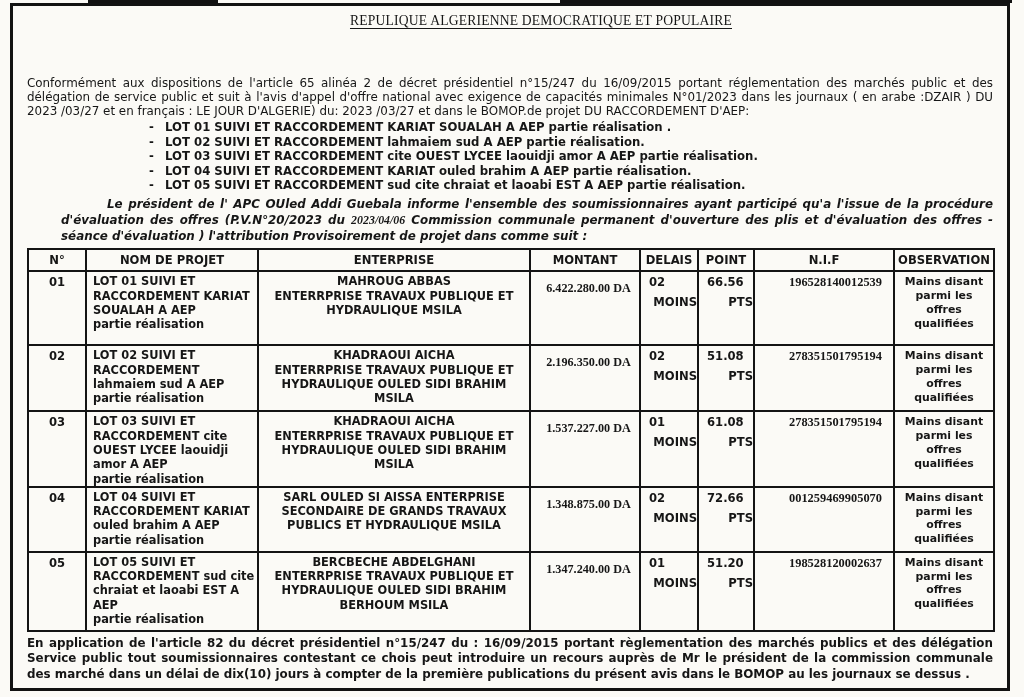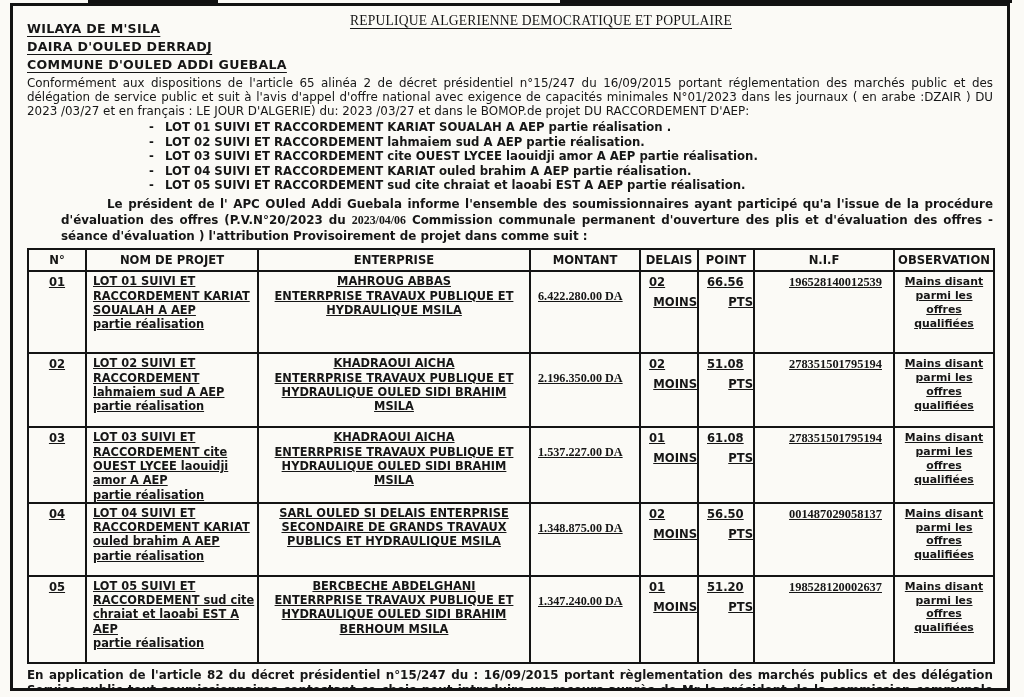--- a/index.html
+++ b/index.html
@@ -15,52 +15,47 @@
   .left-head .gap{margin-top:13px;}
   .republic{position:absolute;left:284px;top:1px;width:460px;text-align:center;
             font-family:"Liberation Serif",serif;font-weight:normal;font-size:13.6px;
             text-decoration:underline;text-underline-offset:3px;letter-spacing:.2px;}
   .doc-title{text-align:center;font-weight:bold;font-size:13px;letter-spacing:.8px;margin-top:1px;}
   .intro{font-size:11.9px;font-weight:normal;text-align:justify;line-height:14px;margin-top:8px;}
   .lots{margin:2px 0 0 122px;font-size:11.7px;font-weight:bold;}
   .lot-line{line-height:14.6px;display:flex;}
   .lot-dash{width:16px;flex:0 0 16px;}
   .para2{margin:4px 0 0 34px;text-indent:46px;font-size:11.9px;font-weight:bold;
-         text-align:justify;line-height:15.8px;}
+         text-align:justify;line-height:15.8px;font-style:italic;}
   .serif-num{font-family:"Liberation Serif",serif;font-weight:bold;}
   table.award{width:100%;border-collapse:collapse;table-layout:fixed;margin-top:4px;}
   table.award th,table.award td{border:2px solid #141414;}
   table.award th{font-size:11.6px;font-weight:bold;padding:3px 1px;text-align:center;}
-  td{vertical-align:top;text-decoration:underline;}
+  td{vertical-align:top;}
   .c-no{text-align:center;font-size:11.6px;font-weight:bold;padding-top:3px;}
   .c-project{font-size:11.4px;font-weight:bold;padding:2px 0 0 6px;white-space:pre-line;line-height:14.3px;margin-left:21px;}
   .c-ent{text-align:center;font-size:11.4px;font-weight:bold;padding-top:2px;white-space:pre-line;line-height:14.3px;}
-  .c-mont{font-family:"Liberation Serif",serif;font-weight:bold;font-size:12.2px;padding:17px 0 0 7px;white-space:nowrap;}
+  .c-mont{font-family:"Liberation Serif",serif;font-weight:bold;font-size:12.2px;padding:9px 0 0 7px;white-space:nowrap;text-align:center;}
   .c-two{font-size:11.6px;font-weight:bold;padding:3px 0 0 8px;}
   .c-two .unit{margin-top:6px;text-align:right;}
   .c-nif{text-align:center;font-family:"Liberation Serif",serif;font-weight:bold;font-size:12.4px;padding-top:3px;padding-left:24px;}
   .c-obs{text-align:center;font-size:10.9px;font-weight:bold;padding:3px 7px 0;line-height:13.8px;}
   .r1 td{height:63px;} .r2 td{height:55px;} .r3 td{height:54px;} .r4 td{height:54px;} .r5 td{height:68px;}
   .foot1{margin-top:4px;font-size:11.9px;font-weight:bold;text-align:justify;line-height:15.6px;}
 </style>
 </head>
 <body>
 
 <div class="page">
   <div class="scan-mark" style="left:88px;top:0;width:130px;height:3px;"></div>
   <div class="scan-mark" style="left:560px;top:0;width:452px;height:3px;"></div>
 
   <div class="frame">
 
     <div class="topbar">
-      <div class="left-head">
-        <div class="hline">WILAYA DE  M'SILA</div>
-        <div class="hline">DAIRA D'OULED DERRADJ</div>
-        <div class="hline gap">COMMUNE D'OULED ADDI GUEBALA</div>
-      </div>
       <div class="republic">REPULIQUE ALGERIENNE DEMOCRATIQUE ET POPULAIRE</div>
     </div>
 
 
     <div class="intro">Conformément aux dispositions de l'article 65 alinéa 2 de décret présidentiel n°15/247 du 16/09/2015 portant réglementation des marchés public et des délégation de service public et suit à l'avis d'appel d'offre national avec exigence de capacités minimales N°01/2023 dans les journaux ( en arabe :DZAIR ) DU 2023 /03/27 et en français : LE JOUR D'ALGERIE) du:  2023 /03/27 et dans le BOMOP.de projet DU RACCORDEMENT D'AEP:</div>
 
     <div class="lots">
       <div class="lot-line">
           <span class="lot-dash">-</span>
           <span>LOT  01 SUIVI ET RACCORDEMENT KARIAT SOUALAH  A  AEP  partie réalisation .</span>
@@ -165,33 +160,33 @@
               <div>61.08</div>
               <div class="unit">PTS</div>
             </td>
           <td class="c-nif">278351501795194</td>
           <td class="c-obs">Mains disant parmi les offres qualifiées</td>
         </tr>
         <tr class="r4">
           <td class="c-no">04</td>
           <td class="c-project">LOT 04 SUIVI ET RACCORDEMENT KARIAT ouled brahim A AEP
 partie réalisation</td>
-          <td class="c-ent">SARL OULED SI DELAIS ENTERPRISE
+          <td class="c-ent">SARL OULED SI AISSA ENTERPRISE
 SECONDAIRE DE GRANDS TRAVAUX
 PUBLICS ET HYDRAULIQUE  MSILA</td>
           <td class="c-mont">1.348.875.00 DA</td>
           <td class="c-two">
               <div>02</div>
               <div class="unit">MOINS</div>
             </td>
           <td class="c-two">
-              <div>56.50</div>
-              <div class="unit">PTS</div>
-            </td>
-          <td class="c-nif">001487029058137</td>
+              <div>72.66</div>
+              <div class="unit">PTS</div>
+            </td>
+          <td class="c-nif">001259469905070</td>
           <td class="c-obs">Mains disant parmi les offres qualifiées</td>
         </tr>
         <tr class="r5">
           <td class="c-no">05</td>
           <td class="c-project">LOT 05 SUIVI ET RACCORDEMENT sud cite chraiat et laoabi EST A AEP
 partie réalisation</td>
           <td class="c-ent">BERCBECHE ABDELGHANI
 ENTERRPRISE TRAVAUX PUBLIQUE ET
 HYDRAULIQUE OULED SIDI BRAHIM
 BERHOUM MSILA</td>

